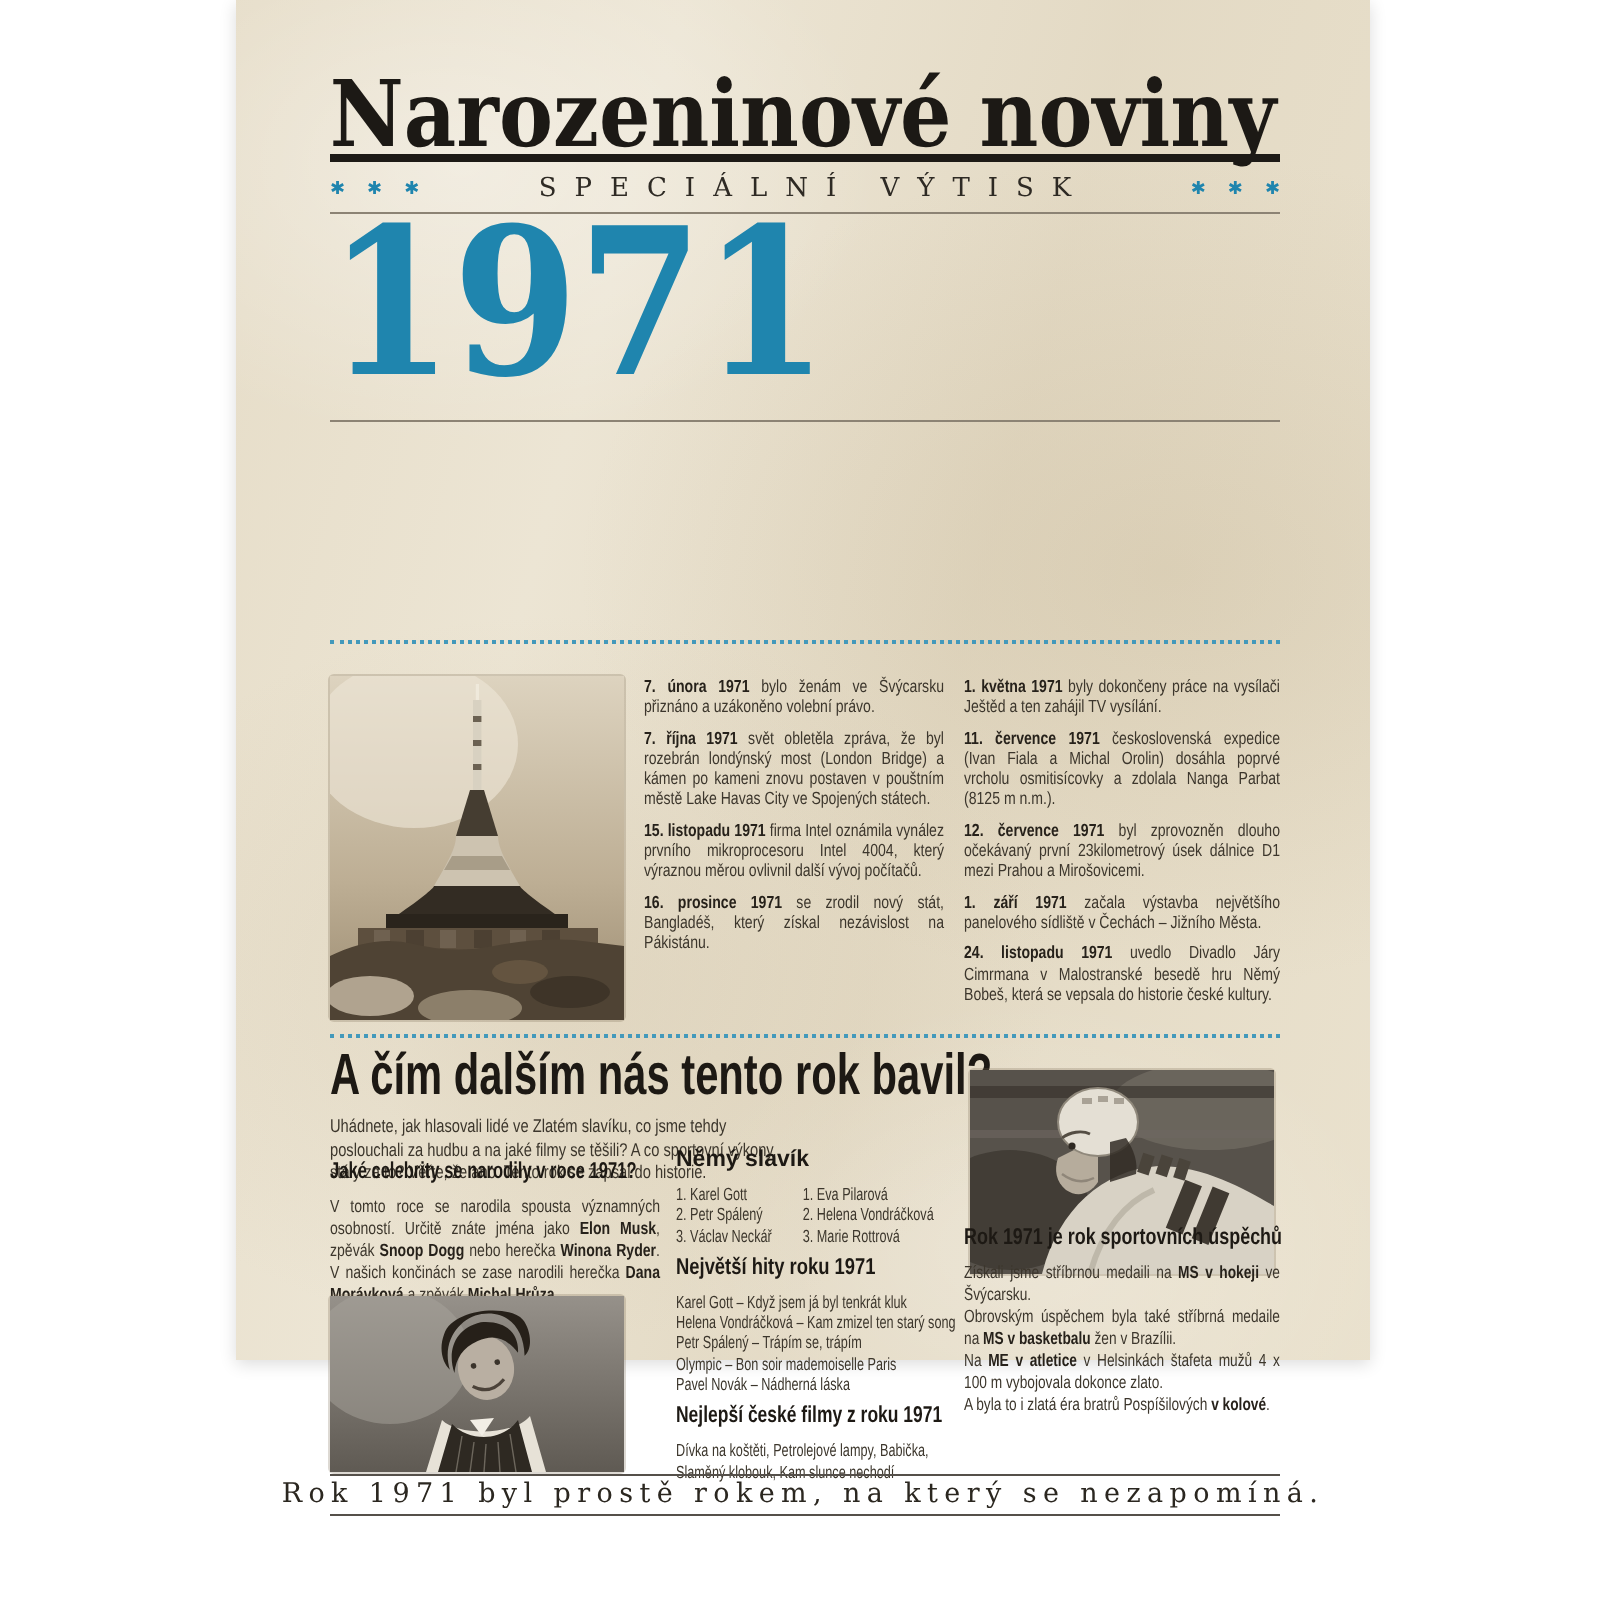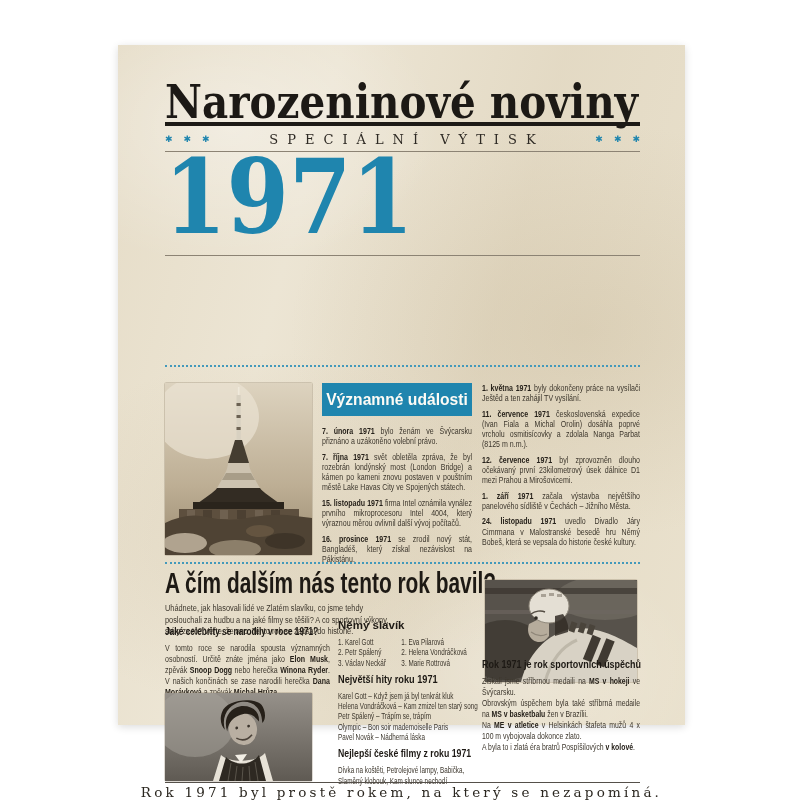--- a/index.html
+++ b/index.html
@@ -11,21 +11,20 @@
   .paper {
     position:absolute; left:118px; top:0; width:567px; height:680px;
     background-color:#eae2cf;
     background-image:
       radial-gradient(ellipse 300px 200px at 20% 12%, rgba(255,255,255,.38), rgba(255,255,255,0) 70%),
       radial-gradient(ellipse 420px 300px at 82% 42%, rgba(190,172,137,.28), rgba(190,172,137,0) 70%),
       radial-gradient(ellipse 360px 260px at 28% 72%, rgba(203,188,158,.30), rgba(203,188,158,0) 70%),
       radial-gradient(ellipse 260px 180px at 70% 92%, rgba(255,255,255,.25), rgba(255,255,255,0) 70%),
       linear-gradient(105deg, rgba(210,195,165,.18) 0%, rgba(255,255,255,.10) 30%, rgba(203,188,158,.22) 60%, rgba(232,222,197,.15) 100%);
     box-shadow:0 2px 8px rgba(0,0,0,.14);
-    margin-top:45px;
   }
   .abs { position:absolute; }
 
   
   .cx80 { transform:scaleX(.80); transform-origin:0 0; width:125%; }
   .cx78 { transform:scaleX(.78); transform-origin:0 0; width:128.2%; }
   .cx72 { transform:scaleX(.72); transform-origin:0 0; width:138.8%; }
   .cxh  { transform:scaleX(.72); transform-origin:0 0; white-space:nowrap; }
 
   
@@ -166,23 +165,20 @@
         <rect x="106" y="127" width="9" height="9" fill="#4c4032"></rect>
       <path d="M0,140 Q22,129 42,134 T82,135 T122,132 L147,135 L147,172 L0,172 Z" fill="#4f4334"></path>
       <ellipse cx="20" cy="160" rx="22" ry="10" fill="#c8bca6" opacity=".8"></ellipse>
       <ellipse cx="70" cy="166" rx="26" ry="9" fill="#b5a890" opacity=".6"></ellipse>
       <ellipse cx="120" cy="158" rx="20" ry="8" fill="#3a3126" opacity=".8"></ellipse>
       <ellipse cx="95" cy="148" rx="14" ry="6" fill="#665741" opacity=".9"></ellipse>
     </svg>
   </figure>
 
   <div class="abs ev ev-mid">
-    <div class="ev-head-box">
-      <span>Významné události</span>
-    </div>
     <div class="cx80">
       <p><b>7. února 1971</b><span> bylo ženám ve Švýcarsku přiznáno a uzákoněno volební právo.</span></p>
       <p><b>7. října 1971</b><span> svět obletěla zpráva, že byl rozebrán londýnský most (London Bridge) a kámen po kameni znovu postaven v pouštním městě Lake Havas City ve Spojených státech.</span></p>
       <p><b>15. listopadu 1971</b><span> firma Intel oznámila vynález prvního mikroprocesoru Intel 4004, který výraznou měrou ovlivnil další vývoj počítačů.</span></p>
       <p><b>16. prosince 1971</b><span> se zrodil nový stát, Bangladéš, který získal nezávislost na Pákistánu.</span></p>
     </div>
   </div>
 
   <div class="abs ev ev-right">
     <div class="cx80">

